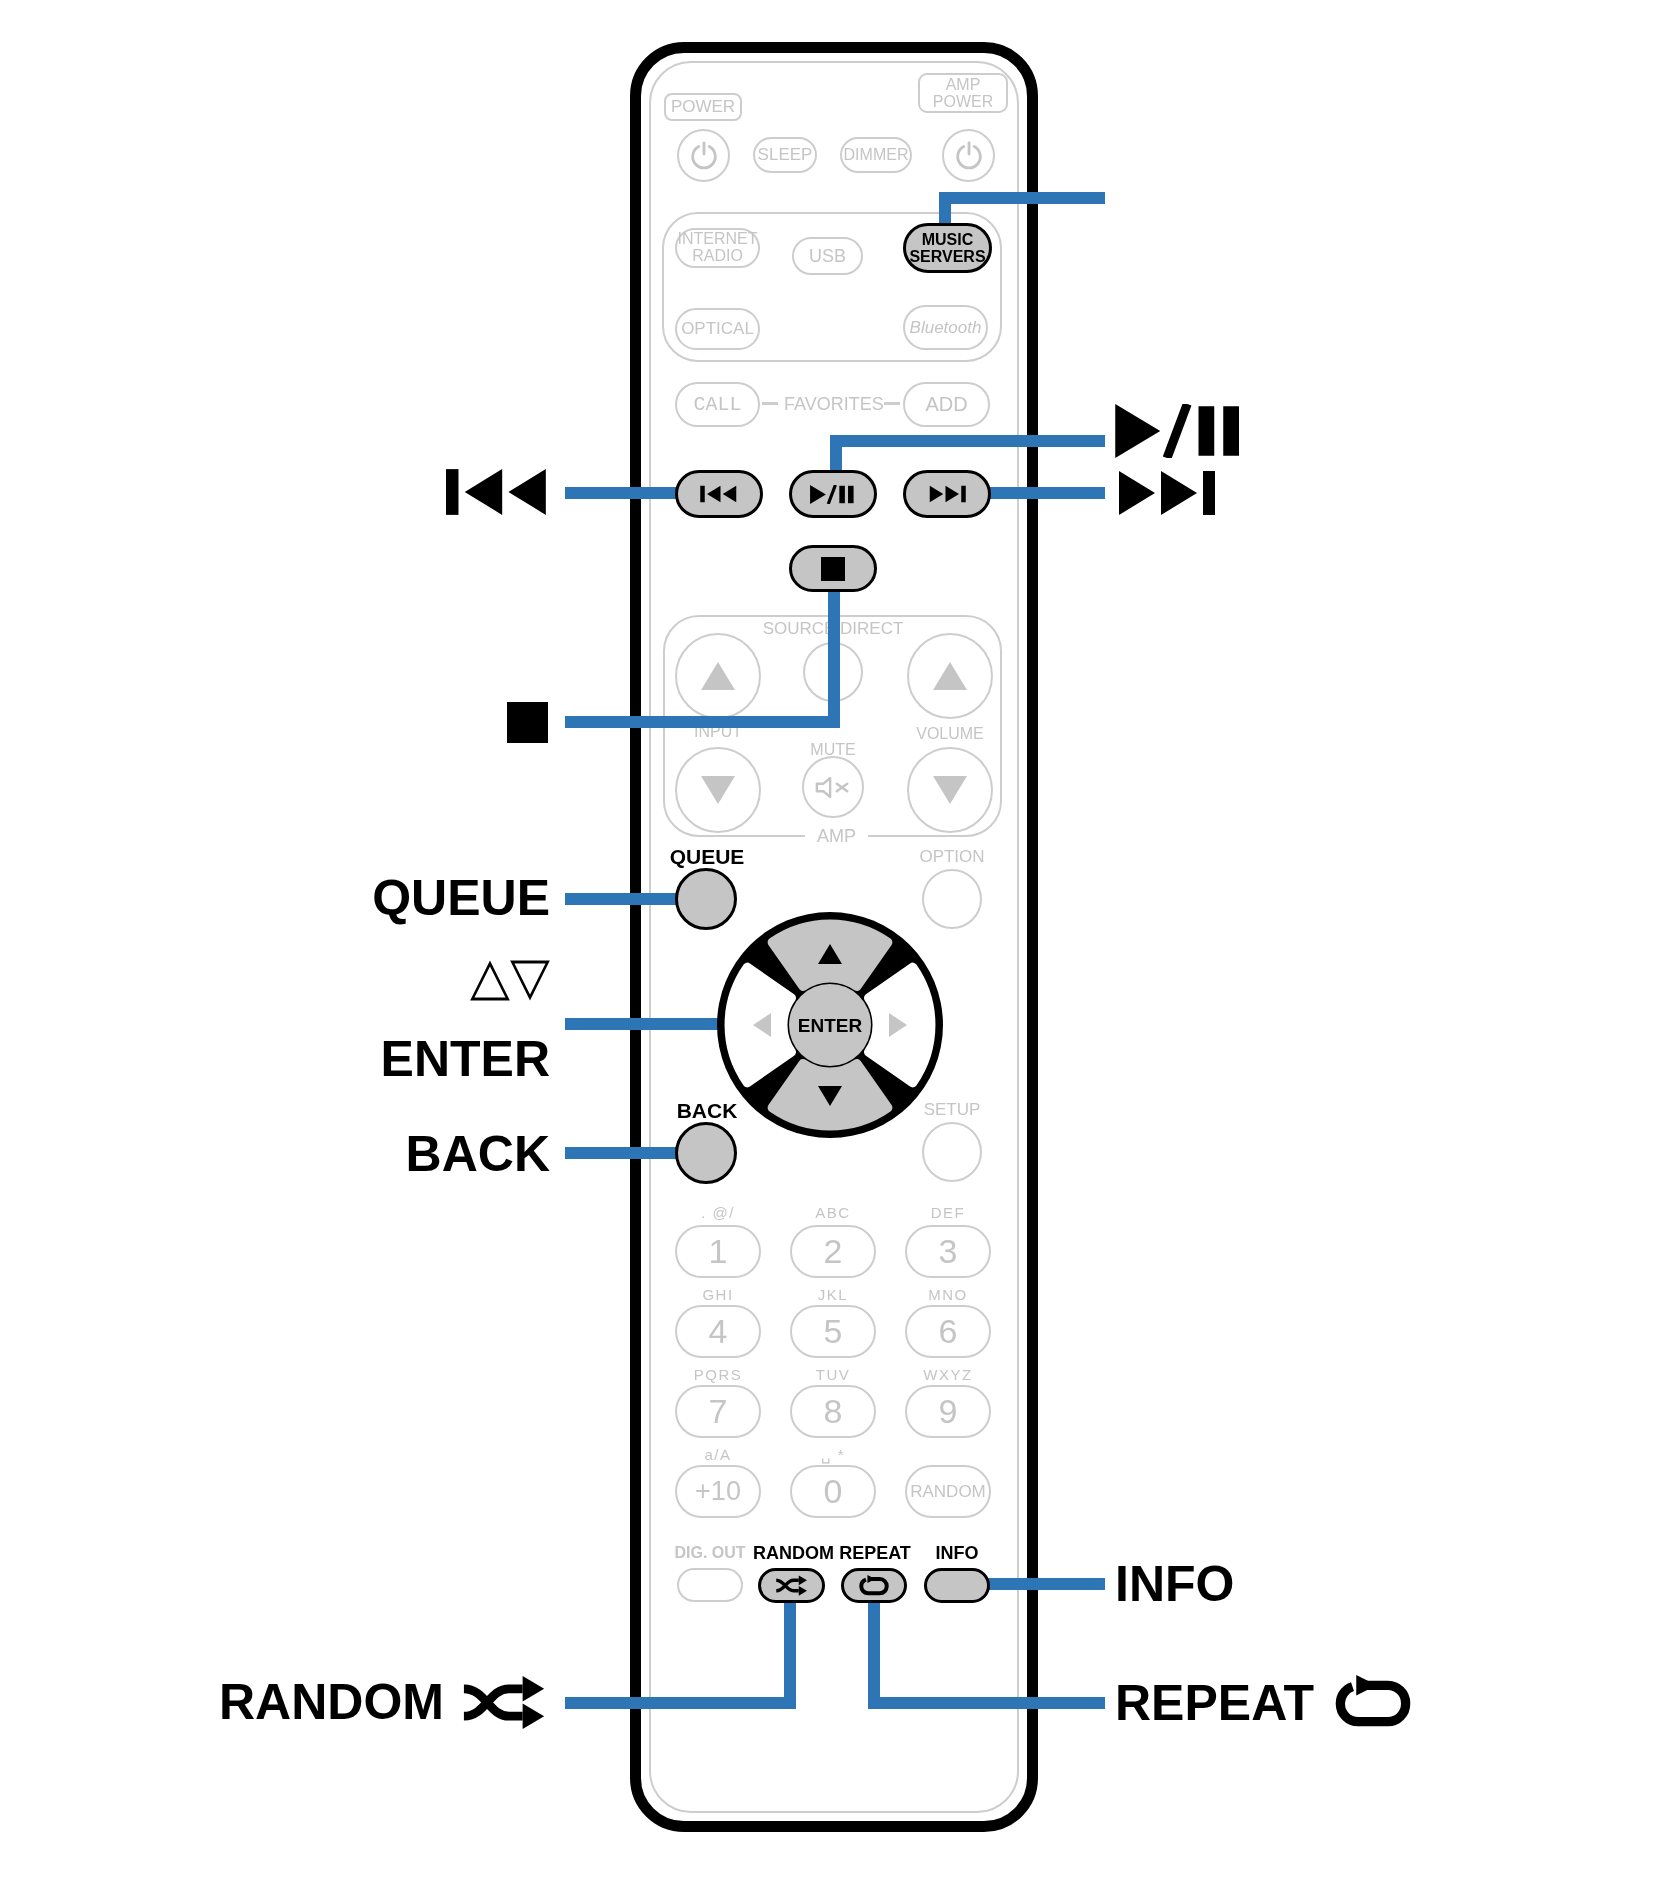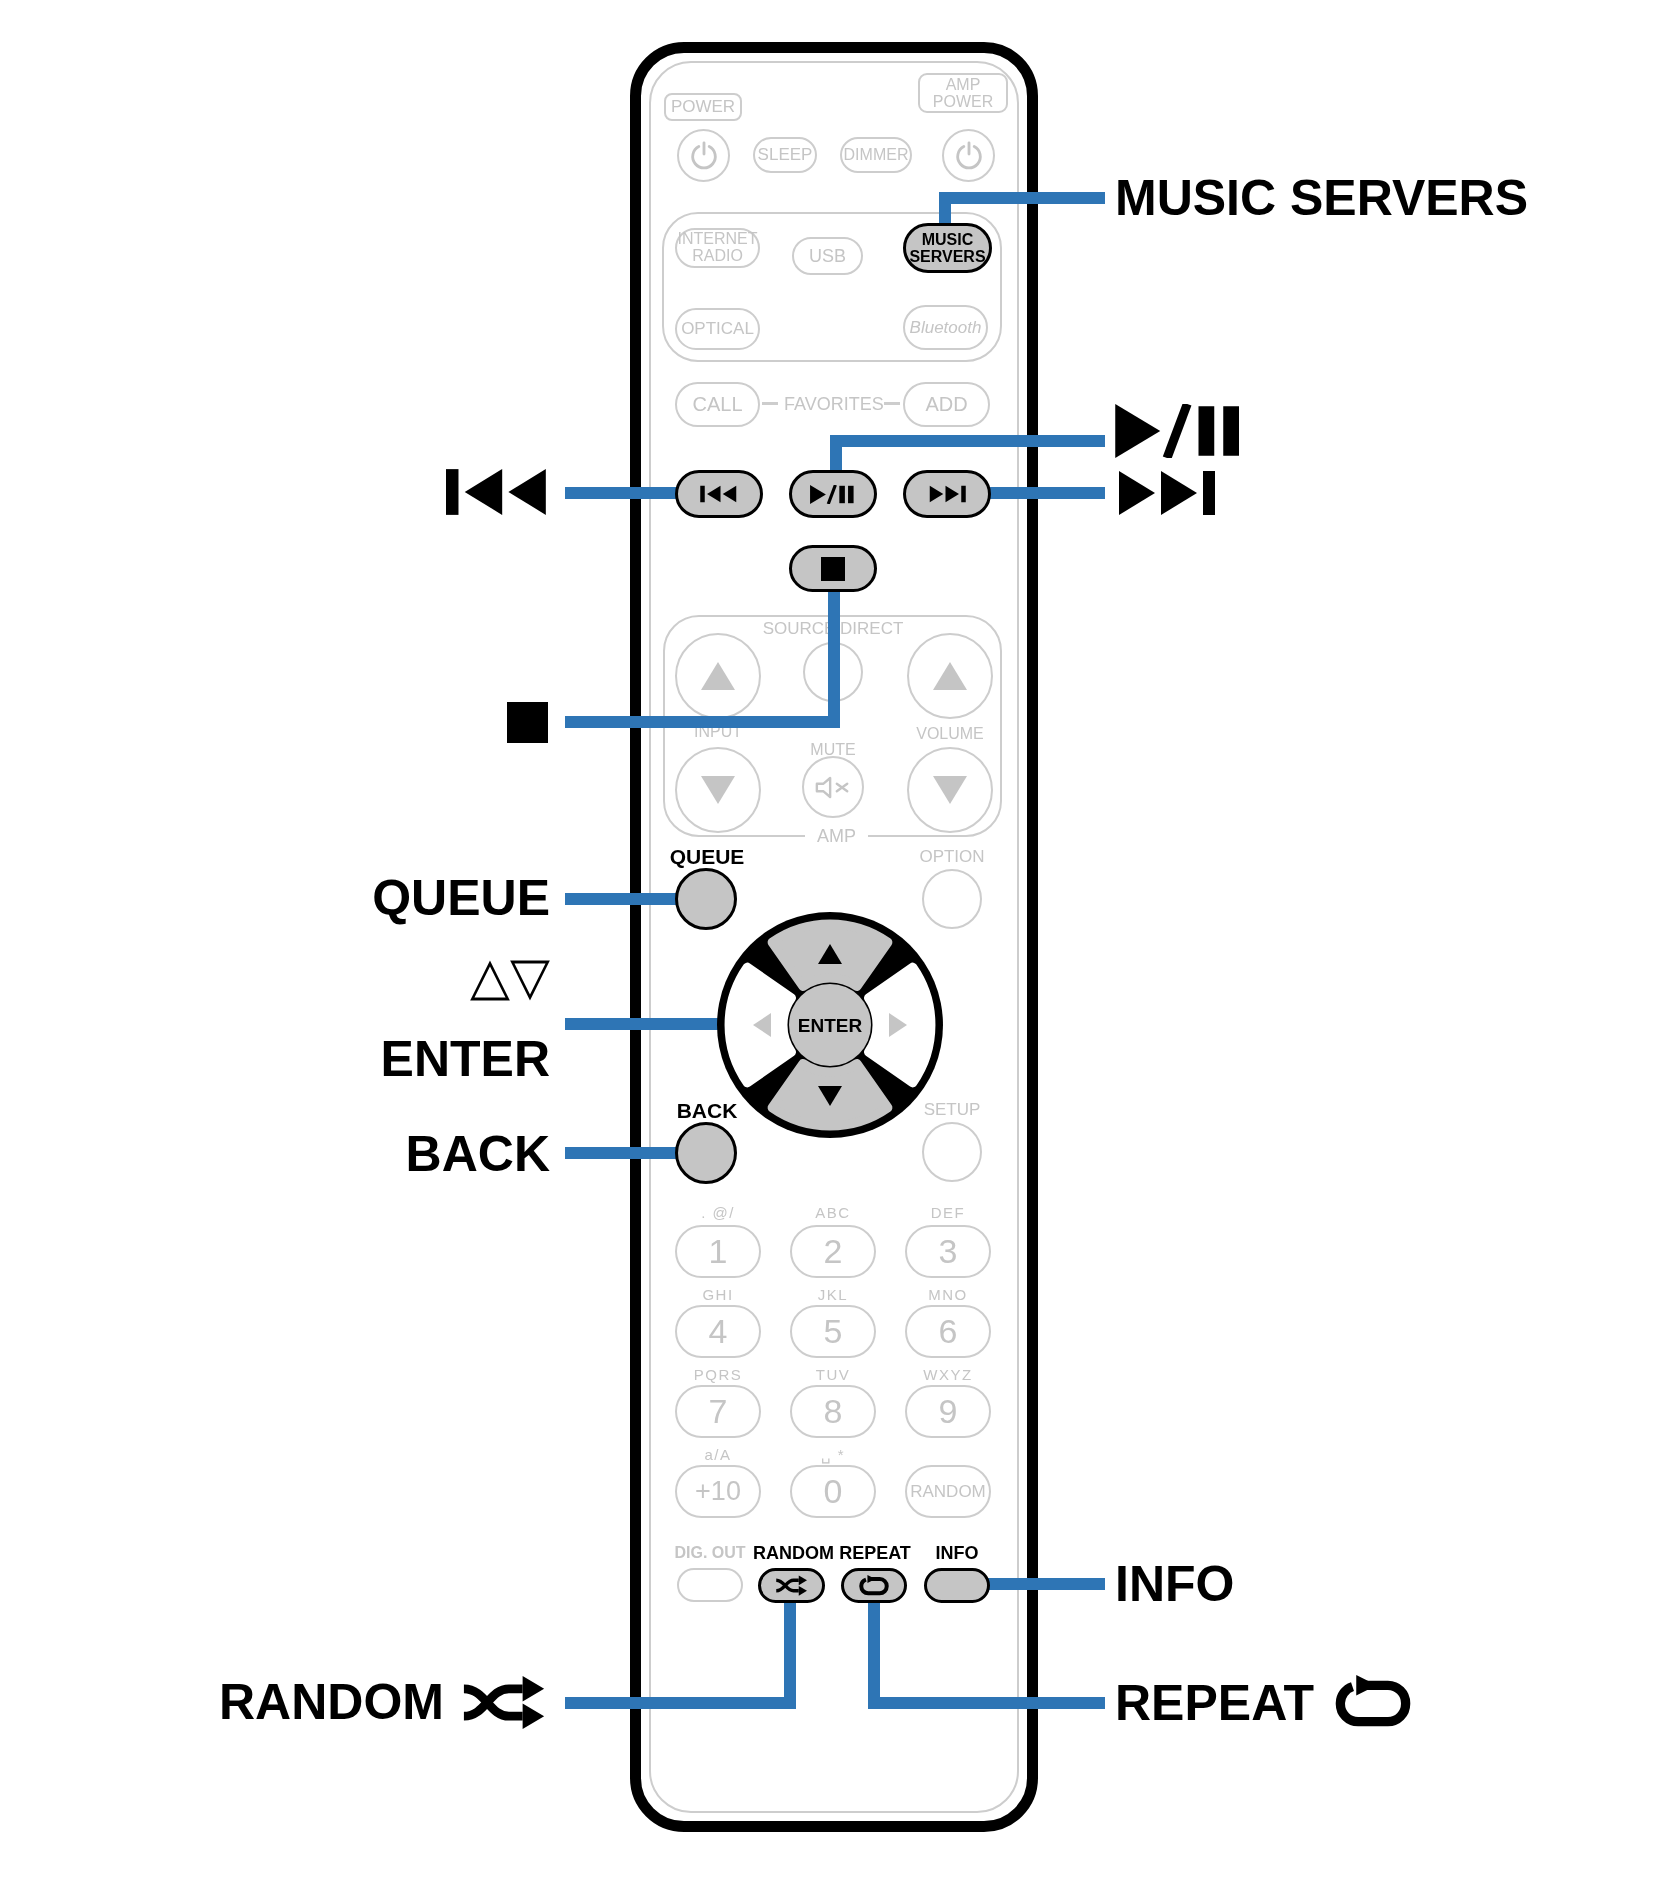--- a/index.html
+++ b/index.html
@@ -71,21 +71,21 @@
   <div class="abs pill" style="left:792px;top:237px;width:71px;height:38px;font-size:18px;">
     <span>USB</span>
   </div>
   <div class="abs pill" style="left:675px;top:308px;width:85px;height:42px;font-size:17px;">
     <span>OPTICAL</span>
   </div>
   <div class="abs pill" style="left:903px;top:305px;width:85px;height:45px;font-size:17px;font-style:italic;">
     <span>Bluetooth</span>
   </div>
 
-  <div class="abs pill" style="left:675px;top:382px;width:85px;height:45px;font-size:20px;">
+  <div class="abs pill" style="left:675px;top:382px;width:85px;height:45px;font-size:20px;font-family:Liberation Mono, monospace;">
     <span>CALL</span>
   </div>
   <div class="abs" style="left:762px;top:402px;width:16px;height:3px;background:#CDCDCD;"></div>
   <div class="abs gtext" style="left:784px;top:394px;width:98px;text-align:center;font-size:18px;">
     <span>FAVORITES</span>
   </div>
   <div class="abs" style="left:884px;top:402px;width:16px;height:3px;background:#CDCDCD;"></div>
   <div class="abs pill" style="left:903px;top:382px;width:87px;height:45px;font-size:20px;">
     <span>ADD</span>
   </div>
@@ -294,23 +294,20 @@
     </svg>
   </div>
   <div class="abs pill act ctr" style="left:841px;top:1568px;width:66px;height:35px;border-radius:18px;border-width:3px;">
     <svg width="32" height="22" viewBox="0 0 44 30">
       <path d="M16,5.5 H30 A9.5,9.5 0 0 1 39.5,15 V15.5 A9.5,9.5 0 0 1 30,25 H14 A9.5,9.5 0 0 1 4.5,15.5 V15 A9.5,9.5 0 0 1 11,6.2" fill="none" stroke="#000" stroke-width="5.5"></path>
       <polygon points="13,0 13,11 24,5.5" fill="#000"></polygon>
     </svg>
   </div>
   <div class="abs pill act" style="left:924px;top:1568px;width:66px;height:35px;border-radius:18px;border-width:3px;"></div>
 
-  <div class="abs cl clR" style="top:170px;">
-    <span>MUSIC SERVERS</span>
-  </div>
   <svg class="abs clR" style="top:404px;" width="131" height="54" viewBox="0 0 58 24">
     <polygon points="0,0 0,24 20,12" fill="#000"></polygon>
     <line x1="32" y1="0" x2="23" y2="24" stroke="#000" stroke-width="4"></line>
     <rect x="37" y="1" width="7" height="22" fill="#000"></rect>
     <rect x="48" y="1" width="7" height="22" fill="#000"></rect>
   </svg>
   <svg class="abs clR" style="top:469px;" width="100" height="48" viewBox="0 0 50 24">
     <polygon points="2,1 20,12 2,23" fill="#000"></polygon>
     <polygon points="23,1 41,12 23,23" fill="#000"></polygon>
     <rect x="44" y="1" width="6" height="22" fill="#000"></rect>

